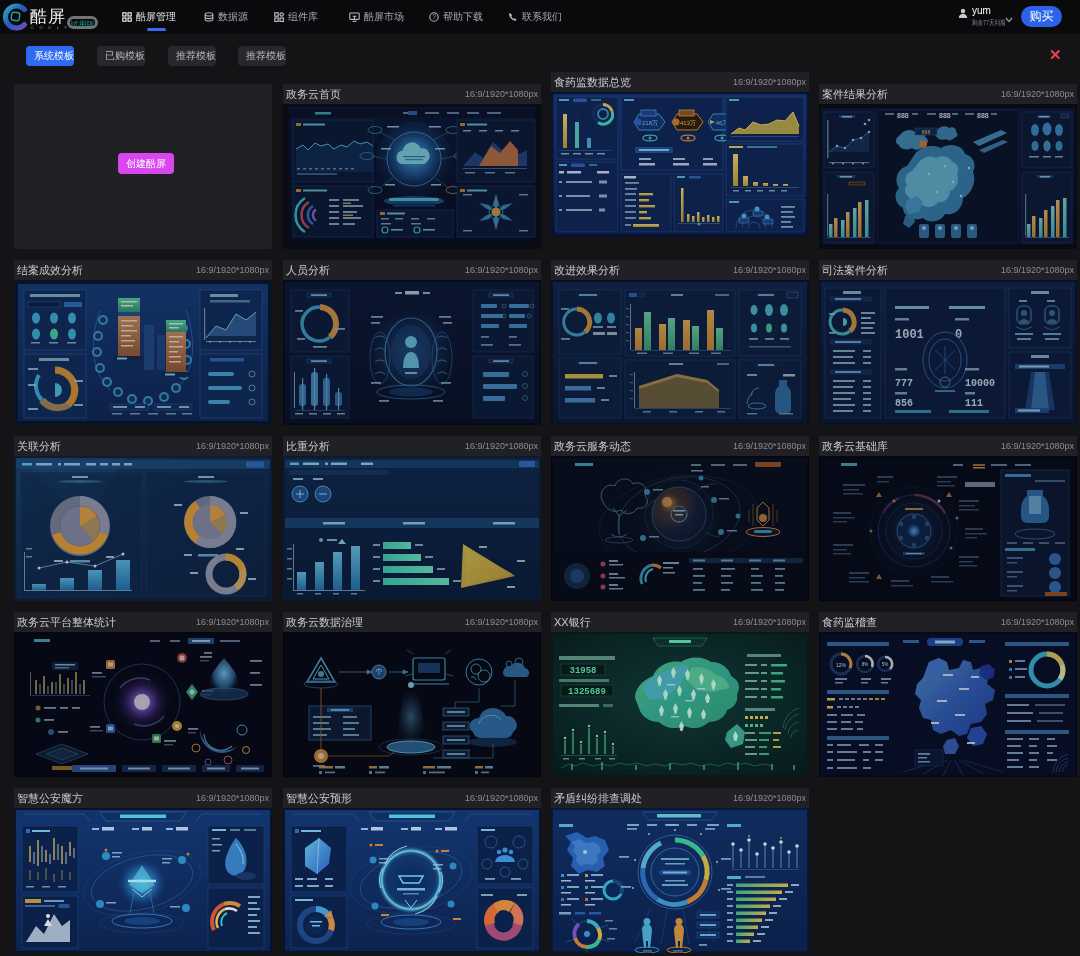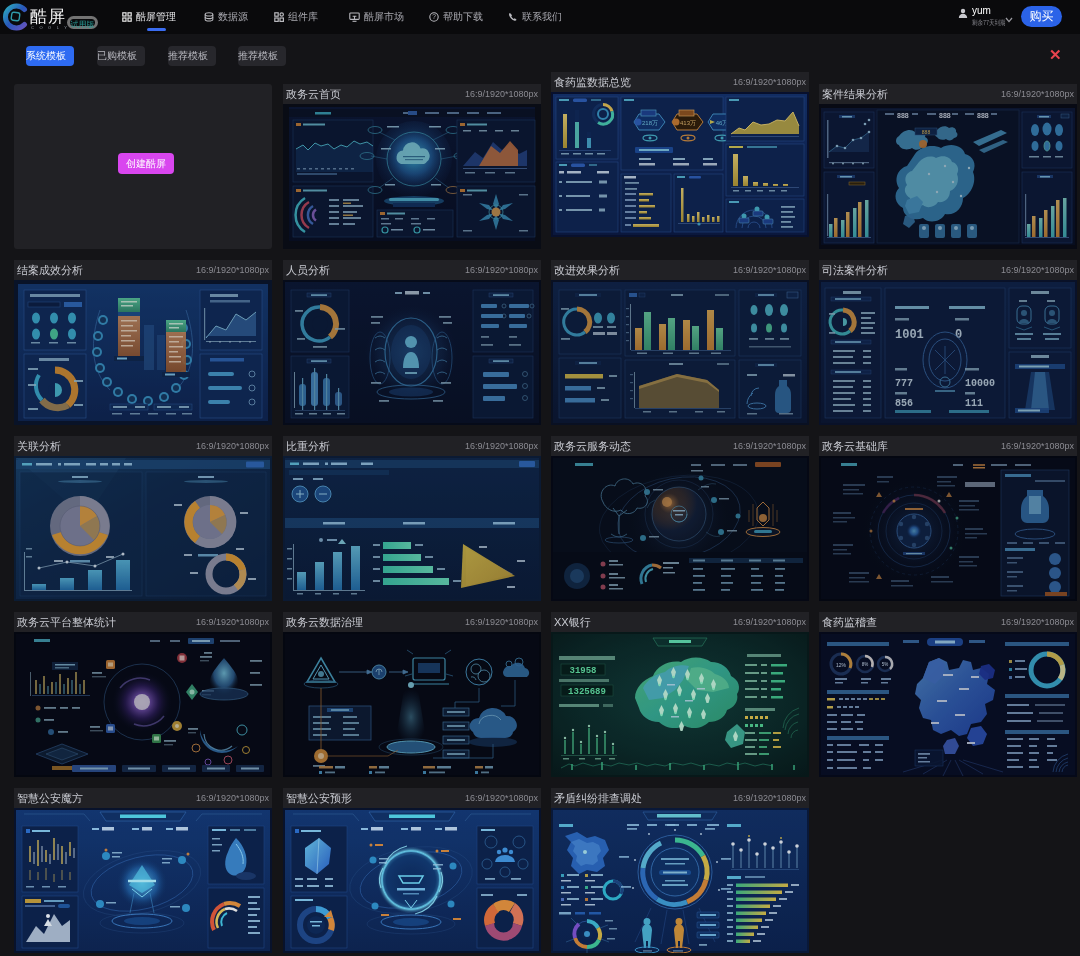--- a/index.html
+++ b/index.html
@@ -8,21 +8,21 @@
 .logoC{position:absolute;left:2px;top:3px;width:26px;height:28px}
 .kuping{position:absolute;left:30px;top:5px;color:#f2f2f2;font-size:17px;font-weight:normal;letter-spacing:1px}
 .cooly{position:absolute;left:31px;top:25px;color:#9aa0a8;font-size:4px;letter-spacing:2.2px}
 .trial{position:absolute;left:67px;top:16px;width:31px;height:13px;border:3px solid #737373;border-radius:7px;color:#2a9a94;font-size:8px;text-align:center;line-height:12px}
 .nitem{position:absolute;top:0;height:34px;line-height:34px;color:#a9a9b0;font-size:10px;white-space:nowrap}
 .nitem svg{vertical-align:-2px;margin-right:4px}
 .nitem.act{color:#e9e9ec}
 .underl{position:absolute;left:147px;top:28px;width:19px;height:3px;border-radius:2px;background:#3a6cf0}
 #user{position:absolute;left:958px;top:5px;color:#fff}
 #buy{position:absolute;left:1021px;top:6px;width:41px;height:21px;background:#2b63e8;border-radius:11px;color:#fff;font-size:12px;text-align:center;line-height:21px}
-.tab{position:absolute;top:46px;height:20px;border-radius:4px;font-size:10px;color:#b9b9c0;text-align:left;line-height:20px;background:#27272c}
+.tab{position:absolute;top:46px;height:20px;border-radius:4px;font-size:10px;color:#b9b9c0;text-align:right;line-height:20px;background:#27272c}
 .tab.on{background:#2e6bf2;color:#fff}
 .b78{filter:brightness(0.78) saturate(0.85) blur(0.3px) !important}
 .b85{filter:brightness(0.85) saturate(0.95) blur(0.3px) !important}
 .b92{filter:brightness(0.92) saturate(0.95) blur(0.3px) !important}
 #closex{position:absolute;left:1049px;top:46px;color:#e8434e;font-size:15px;font-weight:bold}
 .card{position:absolute;width:258px;height:165px;background:#212125}
 .ct{position:absolute;left:3px;top:3px;color:#c9cbd2;font-size:11px}
 .cs{position:absolute;right:3px;top:5px;color:#8b8b92;font-size:9px}
 .thumb{position:absolute;left:0;top:20px;width:258px;height:145px;background:#0b0e1a;filter:brightness(0.72) saturate(0.8) blur(0.3px)}
 #card1{position:absolute;left:14px;top:84px;width:258px;height:165px;background:#212125;border-radius:3px}

